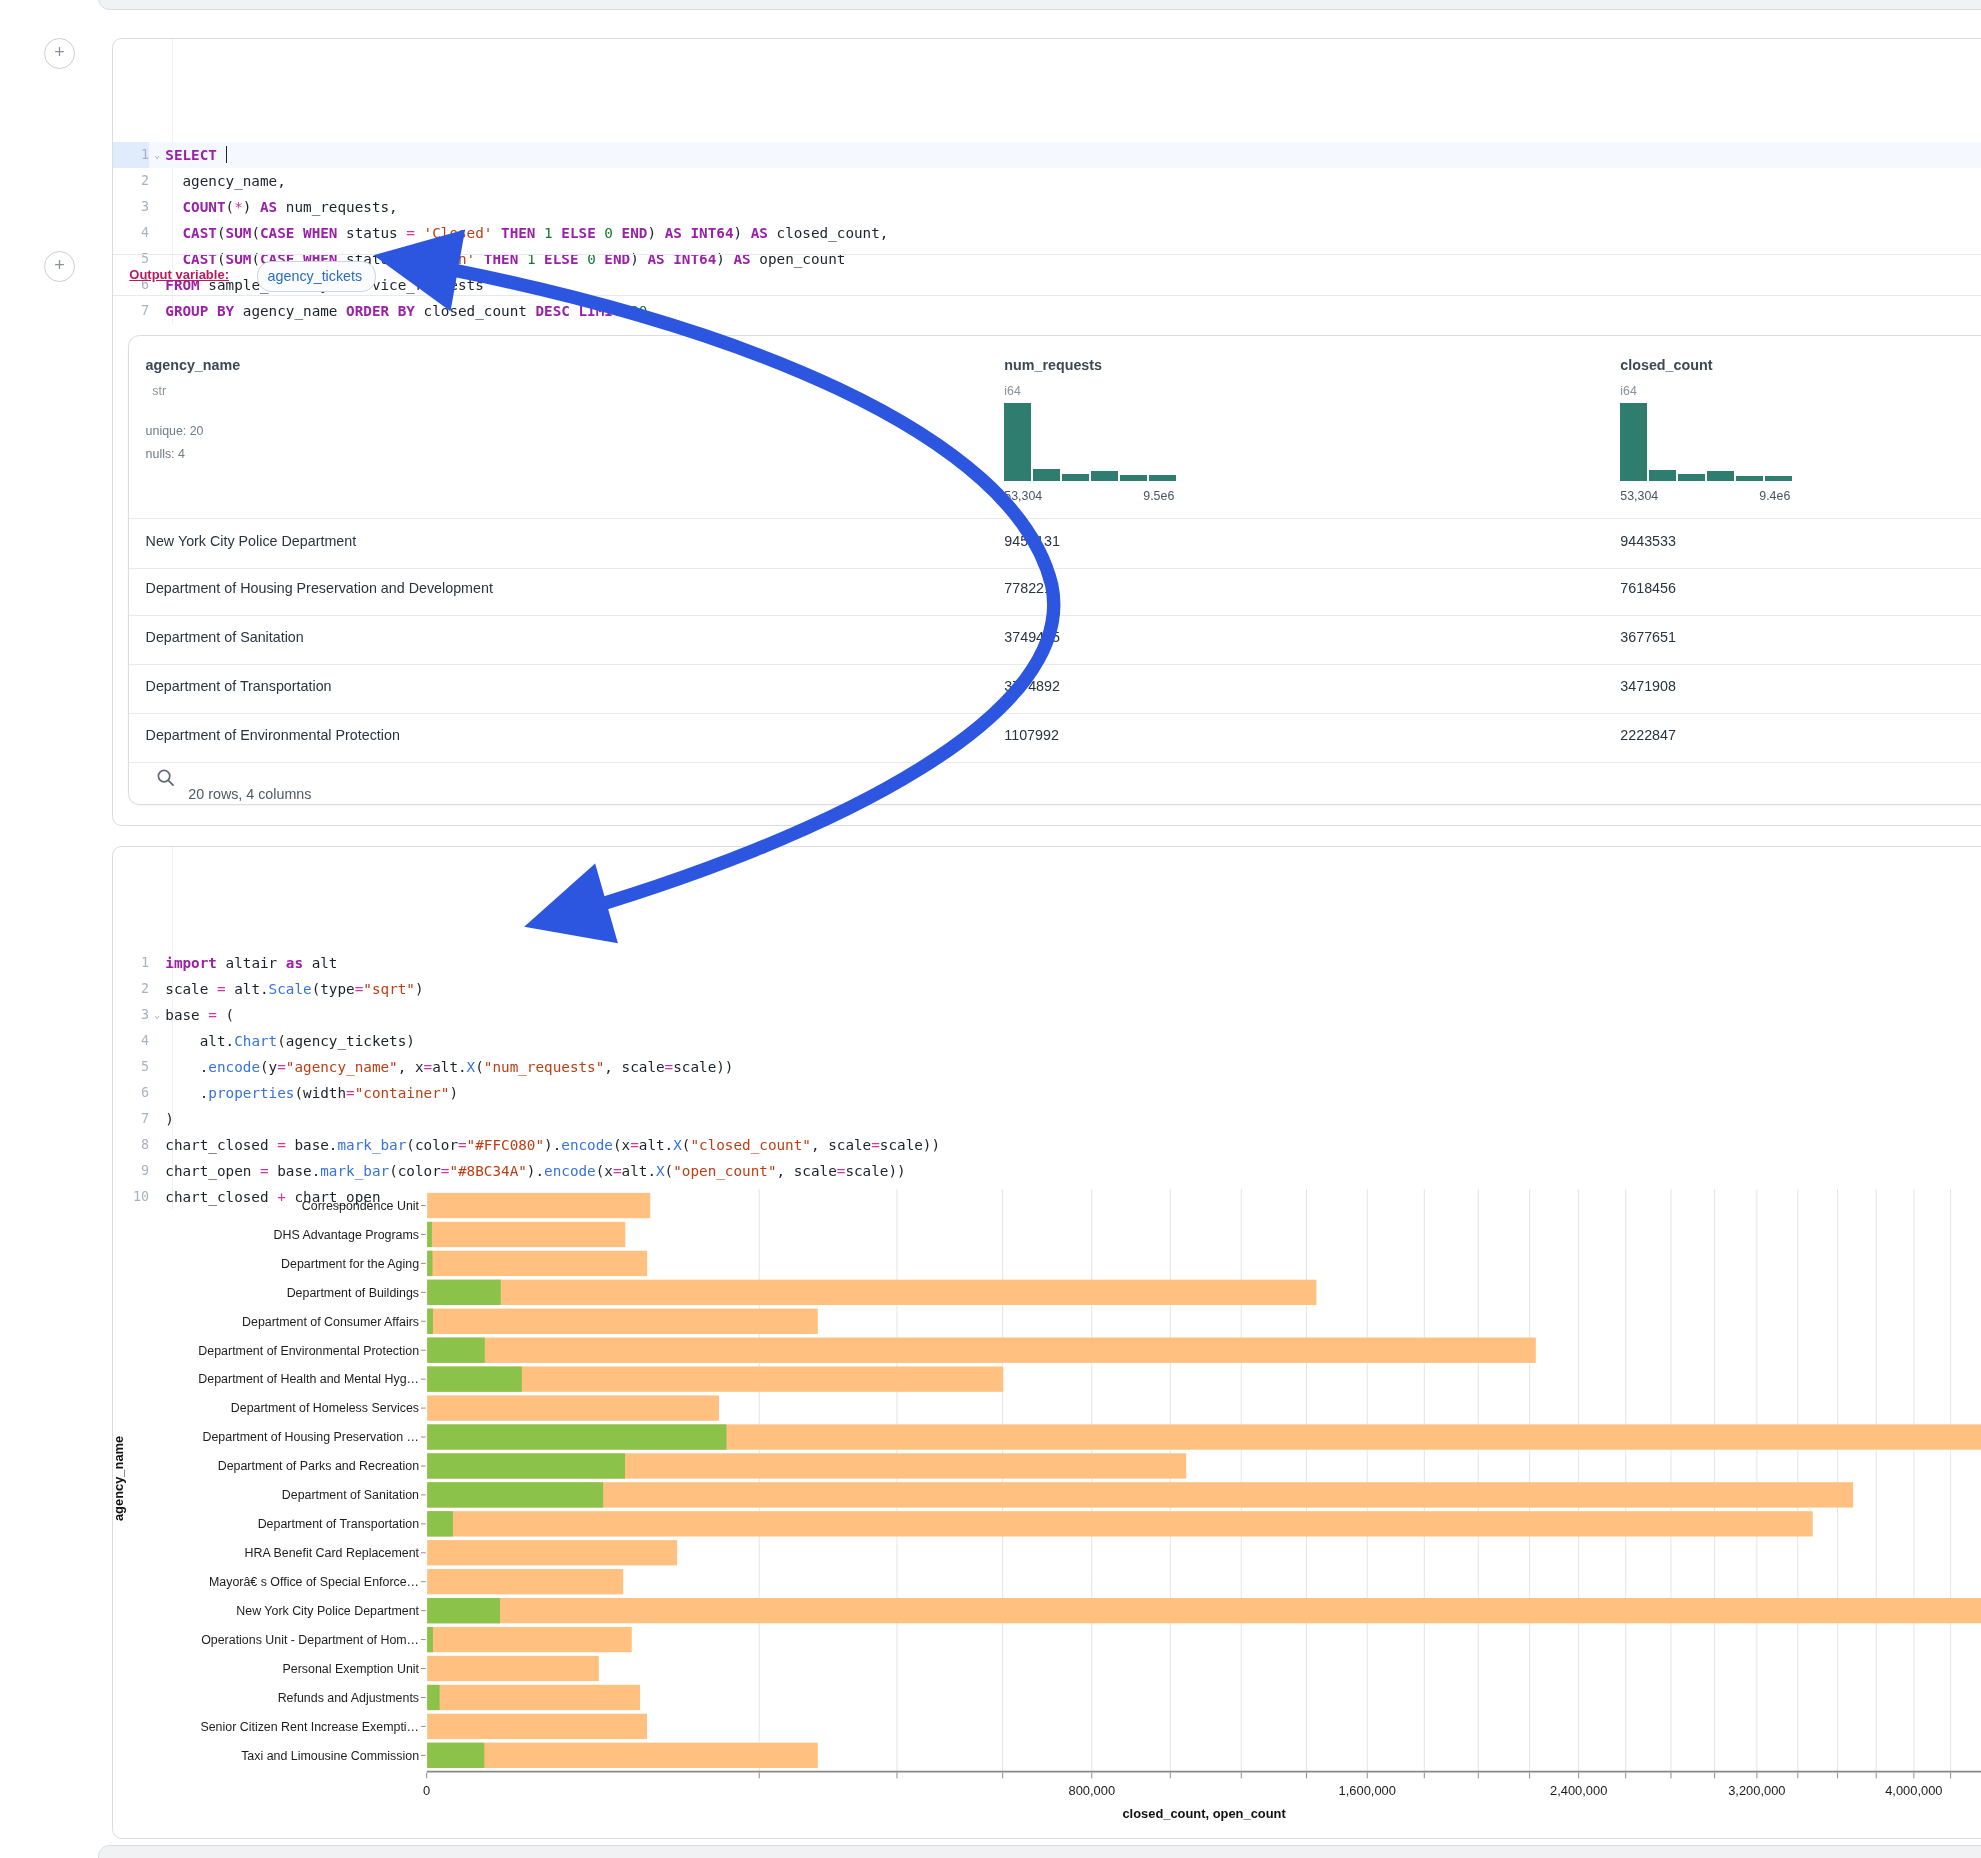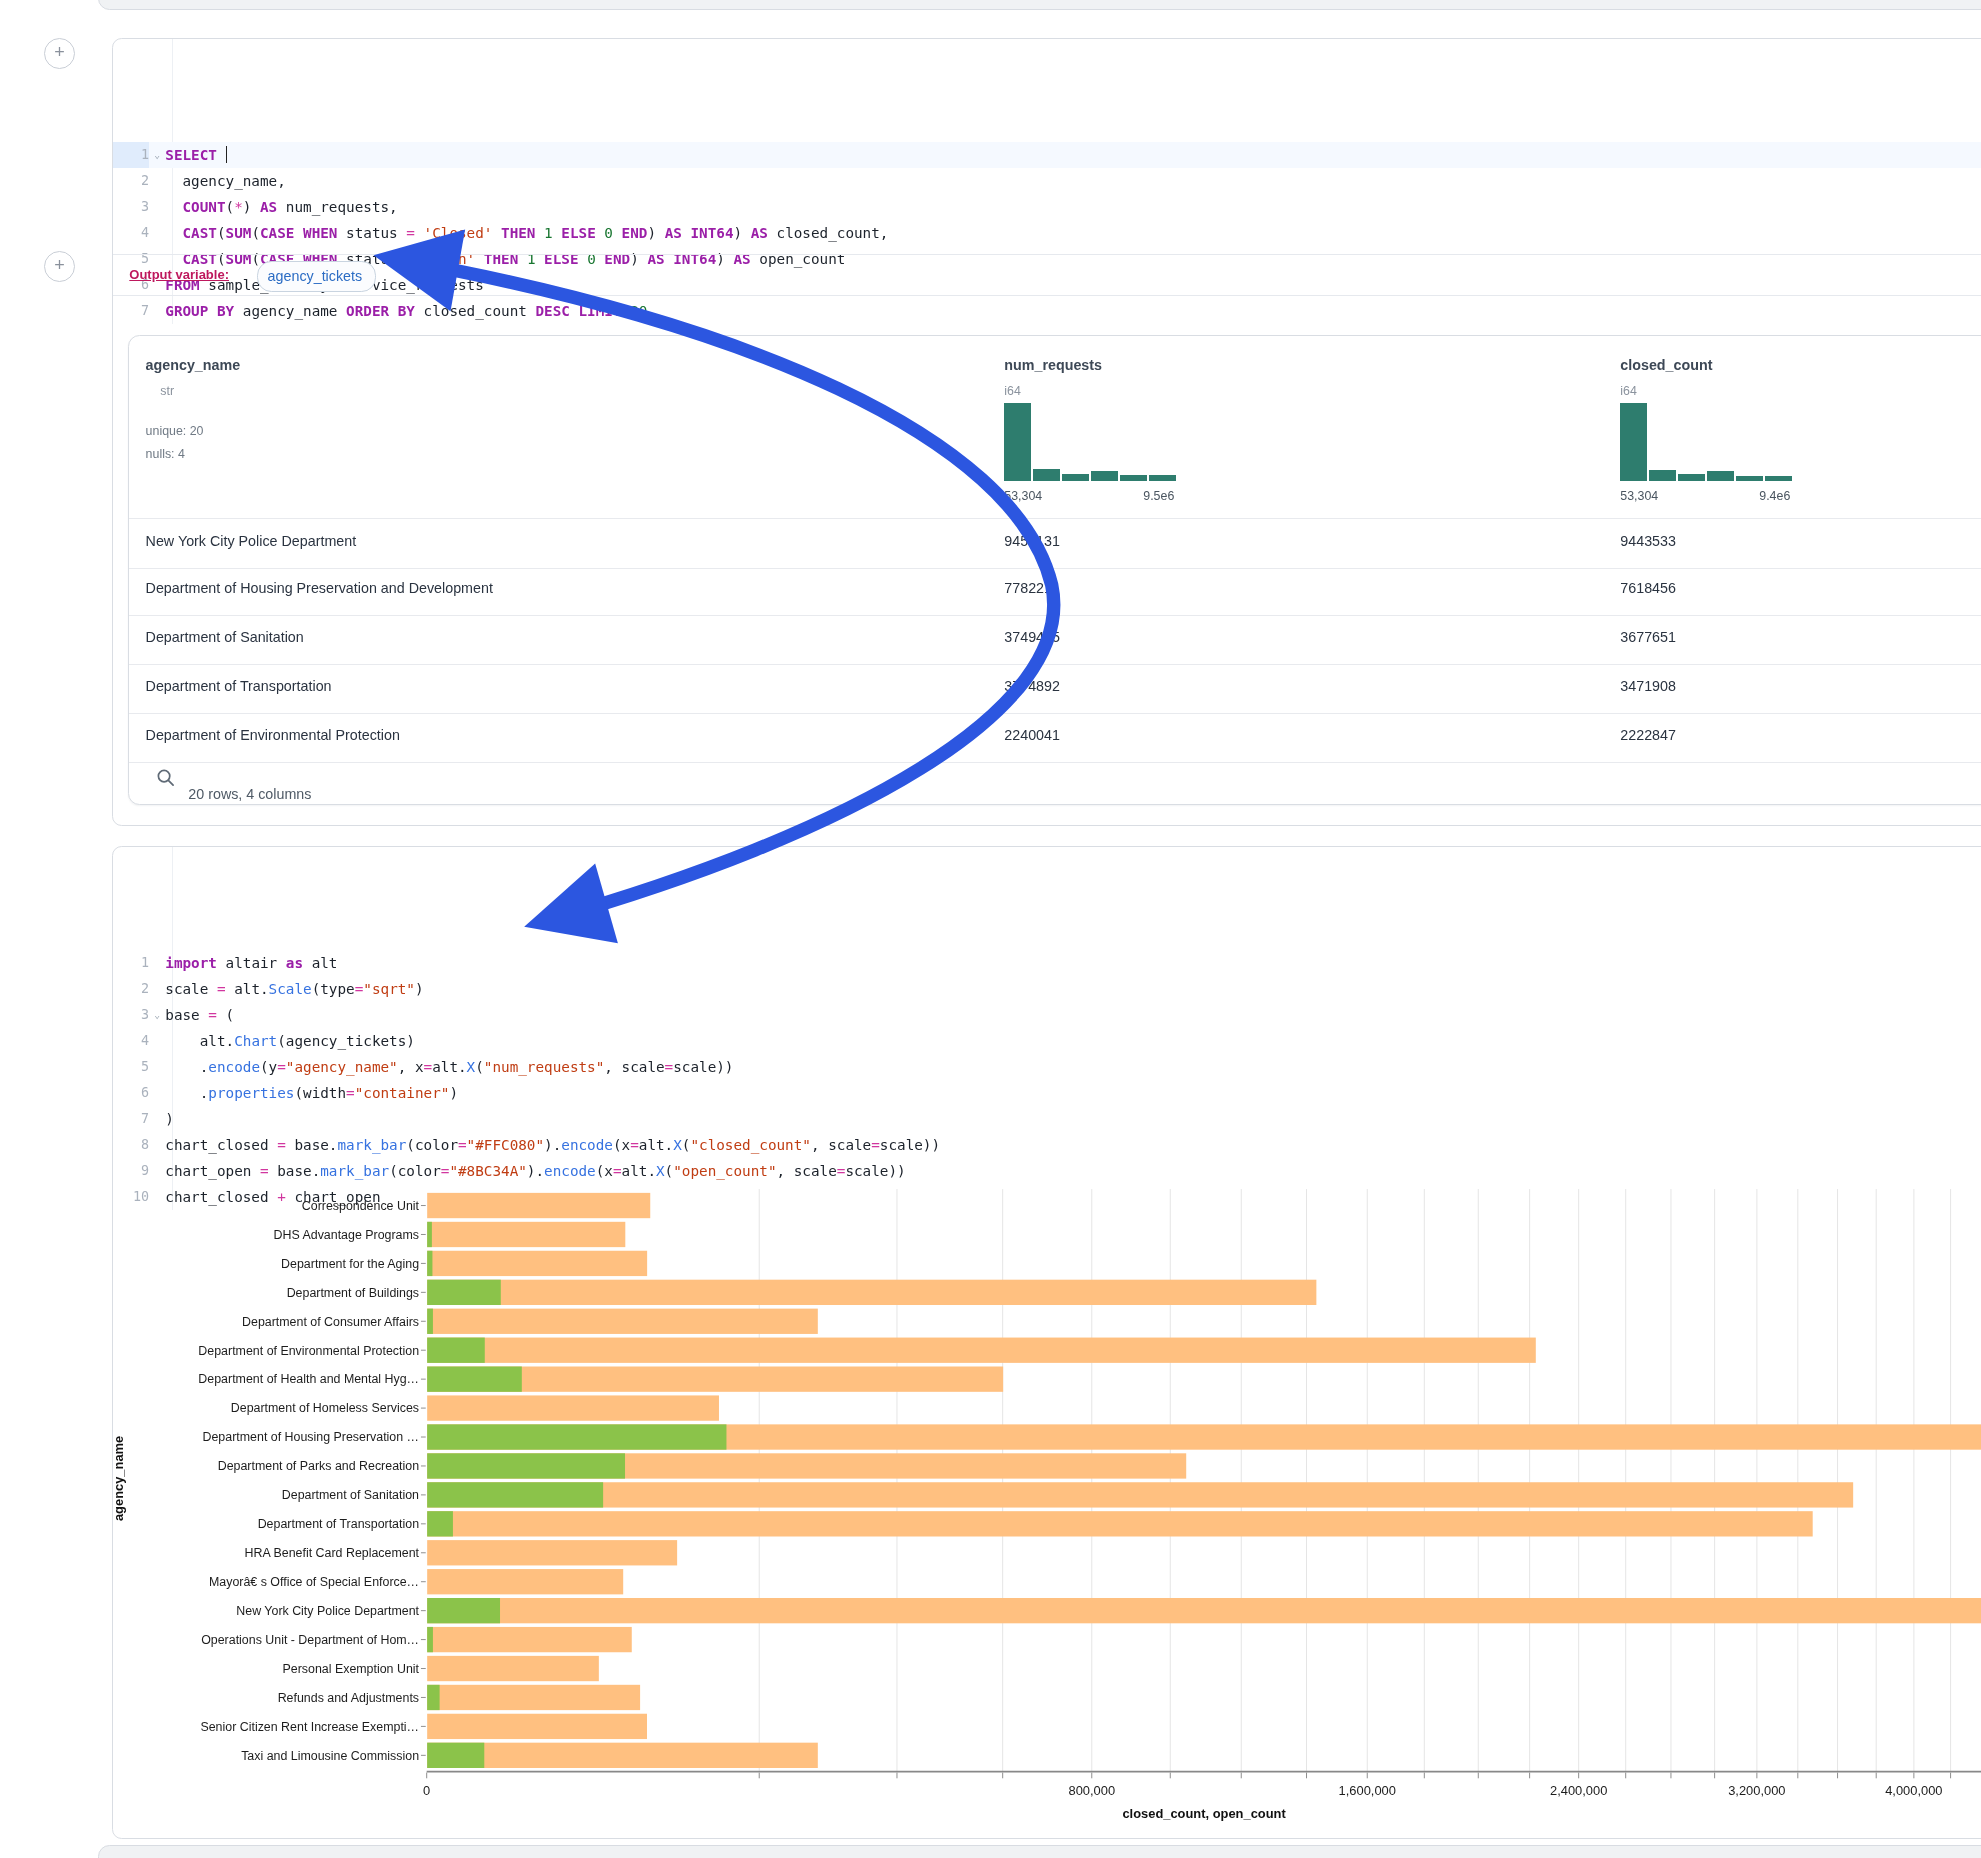--- a/index.html
+++ b/index.html
@@ -59,21 +59,21 @@
   <div class="code-line hl"><span class="gut">1</span><span class="chev">⌄</span><span><span class="tok-k">SELECT</span><span class="tok-t"> </span><span class="cursor"></span></span></div><div class="code-line"><span class="gut">2</span><span class="chev"></span><span><span class="tok-t">  agency_name,</span></span></div><div class="code-line"><span class="gut">3</span><span class="chev"></span><span><span class="tok-t">  </span><span class="tok-k">COUNT</span><span class="tok-t">(</span><span class="tok-o">*</span><span class="tok-t">) </span><span class="tok-k">AS</span><span class="tok-t"> num_requests,</span></span></div><div class="code-line"><span class="gut">4</span><span class="chev"></span><span><span class="tok-t">  </span><span class="tok-k">CAST</span><span class="tok-t">(</span><span class="tok-k">SUM</span><span class="tok-t">(</span><span class="tok-k">CASE WHEN</span><span class="tok-t"> status </span><span class="tok-o">=</span><span class="tok-t"> </span><span class="tok-s">'Closed'</span><span class="tok-t"> </span><span class="tok-k">THEN</span><span class="tok-t"> </span><span class="tok-n">1</span><span class="tok-t"> </span><span class="tok-k">ELSE</span><span class="tok-t"> </span><span class="tok-n">0</span><span class="tok-t"> </span><span class="tok-k">END</span><span class="tok-t">) </span><span class="tok-k">AS</span><span class="tok-t"> </span><span class="tok-k">INT64</span><span class="tok-t">) </span><span class="tok-k">AS</span><span class="tok-t"> closed_count,</span></span></div><div class="code-line"><span class="gut">5</span><span class="chev"></span><span><span class="tok-t">  </span><span class="tok-k">CAST</span><span class="tok-t">(</span><span class="tok-k">SUM</span><span class="tok-t">(</span><span class="tok-k">CASE WHEN</span><span class="tok-t"> status </span><span class="tok-o">=</span><span class="tok-t"> </span><span class="tok-s">'Open'</span><span class="tok-t"> </span><span class="tok-k">THEN</span><span class="tok-t"> </span><span class="tok-n">1</span><span class="tok-t"> </span><span class="tok-k">ELSE</span><span class="tok-t"> </span><span class="tok-n">0</span><span class="tok-t"> </span><span class="tok-k">END</span><span class="tok-t">) </span><span class="tok-k">AS</span><span class="tok-t"> </span><span class="tok-k">INT64</span><span class="tok-t">) </span><span class="tok-k">AS</span><span class="tok-t"> open_count</span></span></div><div class="code-line"><span class="gut">6</span><span class="chev"></span><span><span class="tok-k">FROM</span><span class="tok-t"> sample_data.nyc.service_requests</span></span></div><div class="code-line"><span class="gut">7</span><span class="chev"></span><span><span class="tok-k">GROUP BY</span><span class="tok-t"> agency_name </span><span class="tok-k">ORDER BY</span><span class="tok-t"> closed_count </span><span class="tok-k">DESC</span><span class="tok-t"> </span><span class="tok-k">LIMIT</span><span class="tok-t"> </span><span class="tok-n">20</span></span></div></div>
   <div class="divider" style="top:215px;"></div>
   <div>
     <span class="outrow-label" style="left:16.3px;top:228px;">Output variable:</span>
     <span class="pill" style="left:144px;top:222px;width:98px;">agency_tickets</span>
   </div>
   <div class="divider" style="top:256px;"></div>
 
   <div class="card" id="result-table" style="left:15.3px;top:296px;width:1878px;height:468px;border-radius:11.5px;box-shadow:0 1px 1.9px rgba(40,50,60,.06);">
   <div class="tbl-hdr-name" style="left: 16.3px; top: 21px;">agency_name</div>
-      <div class="tbl-hdr-type" style="left: 31px; top: 48px;">str</div>
+      <div class="tbl-hdr-type" style="left: 23px; top: 48px;">str</div>
       <div class="tbl-hdr-meta" style="left: 16.3px; top: 88px;">unique: 20</div>
       <div class="tbl-hdr-meta" style="left: 16.3px; top: 111px;">nulls: 4</div>
       <div class="tbl-hdr-name" style="left: 875px; top: 21px;">num_requests</div>
       <div class="tbl-hdr-type" style="left: 875px; top: 48px;">i64</div>
       <div class="hist" style="left: 875px; top: 67px; height: 78px;">
         <div style="height: 78px;"></div>
         <div style="height: 12.4px;"></div>
         <div style="height: 6.7px;"></div>
         <div style="height: 10.5px;"></div>
         <div style="height: 5.7px;"></div>
@@ -108,21 +108,21 @@
         <div class="tcell" style="left: 875px;">3749485</div>
         <div class="tcell" style="left: 1491px;">3677651</div>
       </div>
       <div class="trow" style="top: 328px;">
         <div class="tcell" style="left: 16.3px;">Department of Transportation</div>
         <div class="tcell" style="left: 875px;">3774892</div>
         <div class="tcell" style="left: 1491px;">3471908</div>
       </div>
       <div class="trow" style="top: 377px;">
         <div class="tcell" style="left: 16.3px;">Department of Environmental Protection</div>
-        <div class="tcell" style="left: 875px;">2240041</div>
+        <div class="tcell" style="left: 875px;">1107992</div>
         <div class="tcell" style="left: 1491px;">2222847</div>
       </div>
       <svg width="19" height="19" style="position:absolute;left:27px;top:432px;" viewBox="0 0 20 20">
         <circle cx="8.5" cy="8.5" r="6" fill="none" stroke="#5f6a76" stroke-width="1.8"></circle>
         <line x1="13" y1="13" x2="18" y2="18" stroke="#5f6a76" stroke-width="1.8" stroke-linecap="round"></line>
       </svg>
       <div class="tfoot" style="left: 59px; top: 450px;">20 rows, 4 columns</div>
     </div>
 </div>
 

